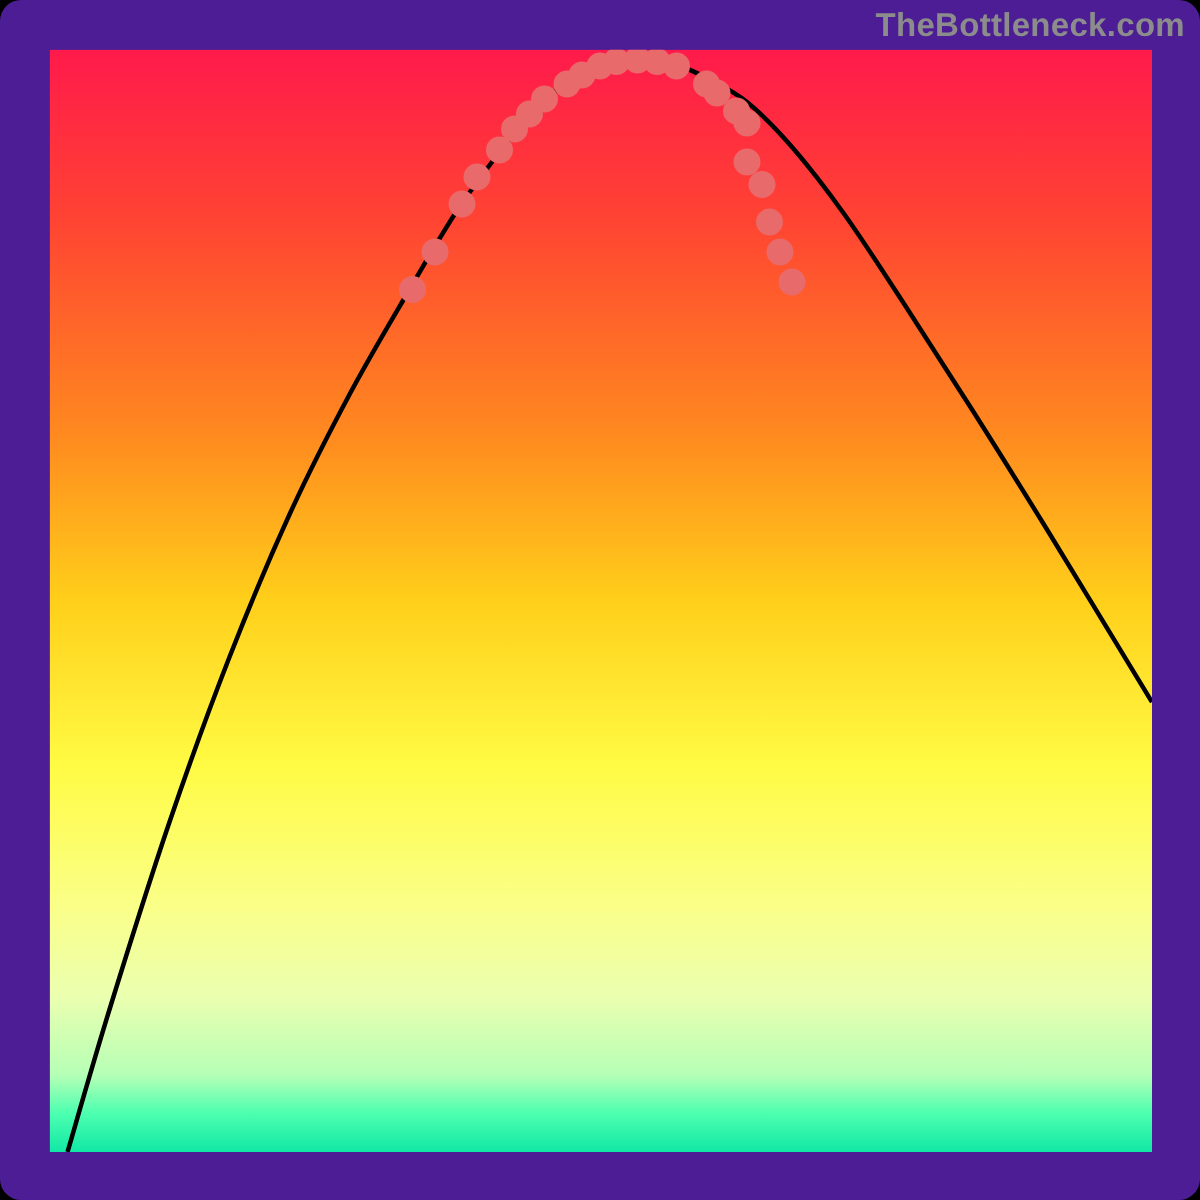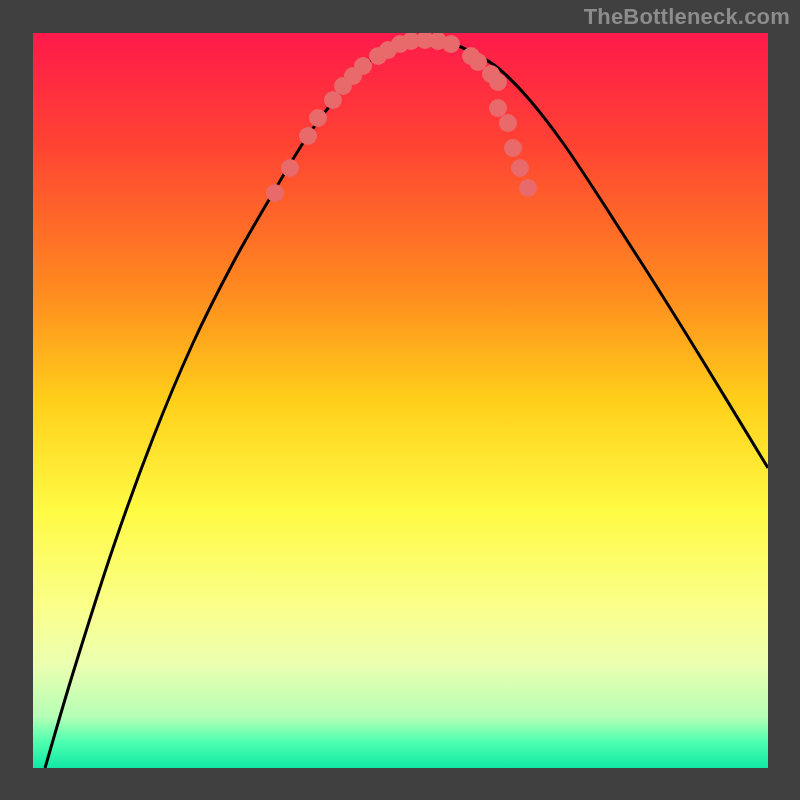--- a/index.html
+++ b/index.html
@@ -9,21 +9,22 @@
     height: 800px;
     background: #000;
     overflow: hidden;
   }
   .frame {
     position: absolute;
     left: 0;
     top: 0;
     width: 800px;
     height: 800px;
-    background: #404040;
+    background: #4c1d95;
+    border-radius: 14px;
   }
   .plot {
     position: absolute;
     left: 33px;
     top: 33px;
     width: 735px;
     height: 735px;
     overflow: hidden;
   }
   .watermark {

